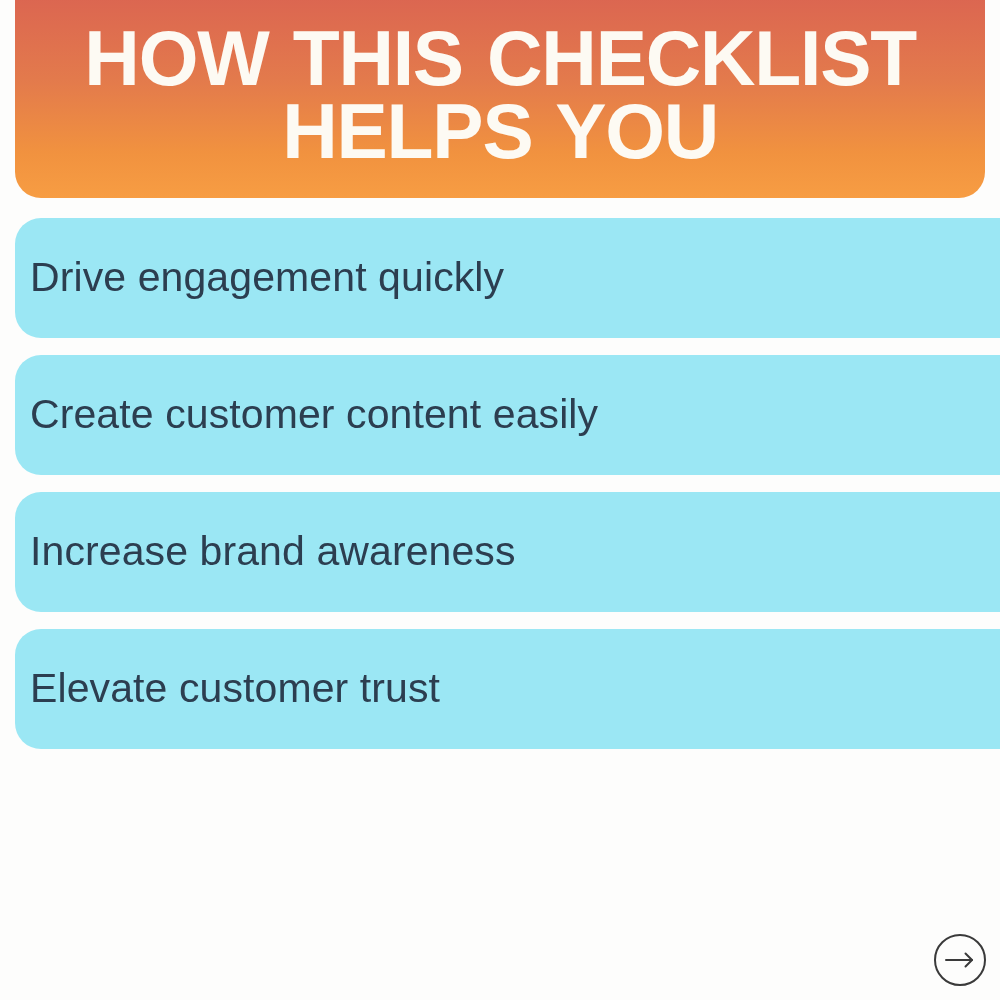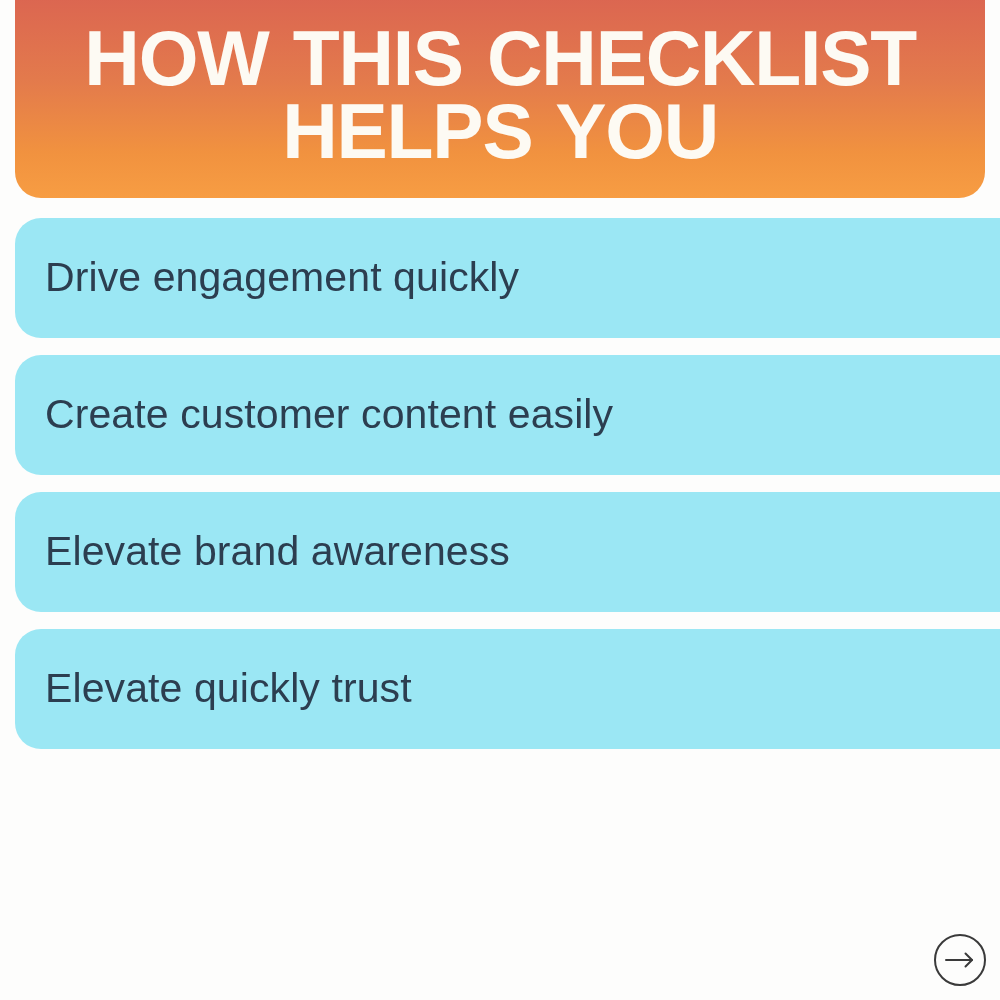--- a/index.html
+++ b/index.html
@@ -64,21 +64,21 @@
     position: relative;
     margin-left: 15px;
     width: 985px;
     height: 120px;
     background: #9BE7F4;
     border-radius: 26px 0 0 26px;
     margin-bottom: 17px;
     display: flex;
     align-items: center;
     box-sizing: border-box;
-    padding-left: 30px;
+    padding-left: 15px;
   }
   .check-label {
     color: #2C3E50;
     font-family: "Liberation Sans", sans-serif;
     font-size: 41px;
     font-weight: 400;
     letter-spacing: 0.1px;
     line-height: 1.1;
     white-space: nowrap;
   }
@@ -116,26 +116,26 @@
 
     <div class="check-row">
       <span class="check-label">Drive engagement quickly</span>
     </div>
 
     <div class="check-row">
       <span class="check-label">Create customer content easily</span>
     </div>
 
     <div class="check-row">
-      <span class="check-label">Elevate brand awareness</span>
+      <span class="check-label">Increase brand awareness</span>
     </div>
 
 
     <div class="check-row">
-      <span class="check-label">Elevate quickly trust</span>
+      <span class="check-label">Elevate customer trust</span>
     </div>
 
   </div>
 
   <button class="next-button">
     <span>
       <svg width="30" height="18" viewBox="0 0 30 18" fill="none" xmlns="http://www.w3.org/2000/svg">
         <path d="M1 9 H27" stroke="#3A3A3A" stroke-width="2" stroke-linecap="round"></path>
         <path d="M20.5 2.5 L27 9 L20.5 15.5" stroke="#3A3A3A" stroke-width="2" stroke-linecap="round" stroke-linejoin="round"></path>
       </svg>

